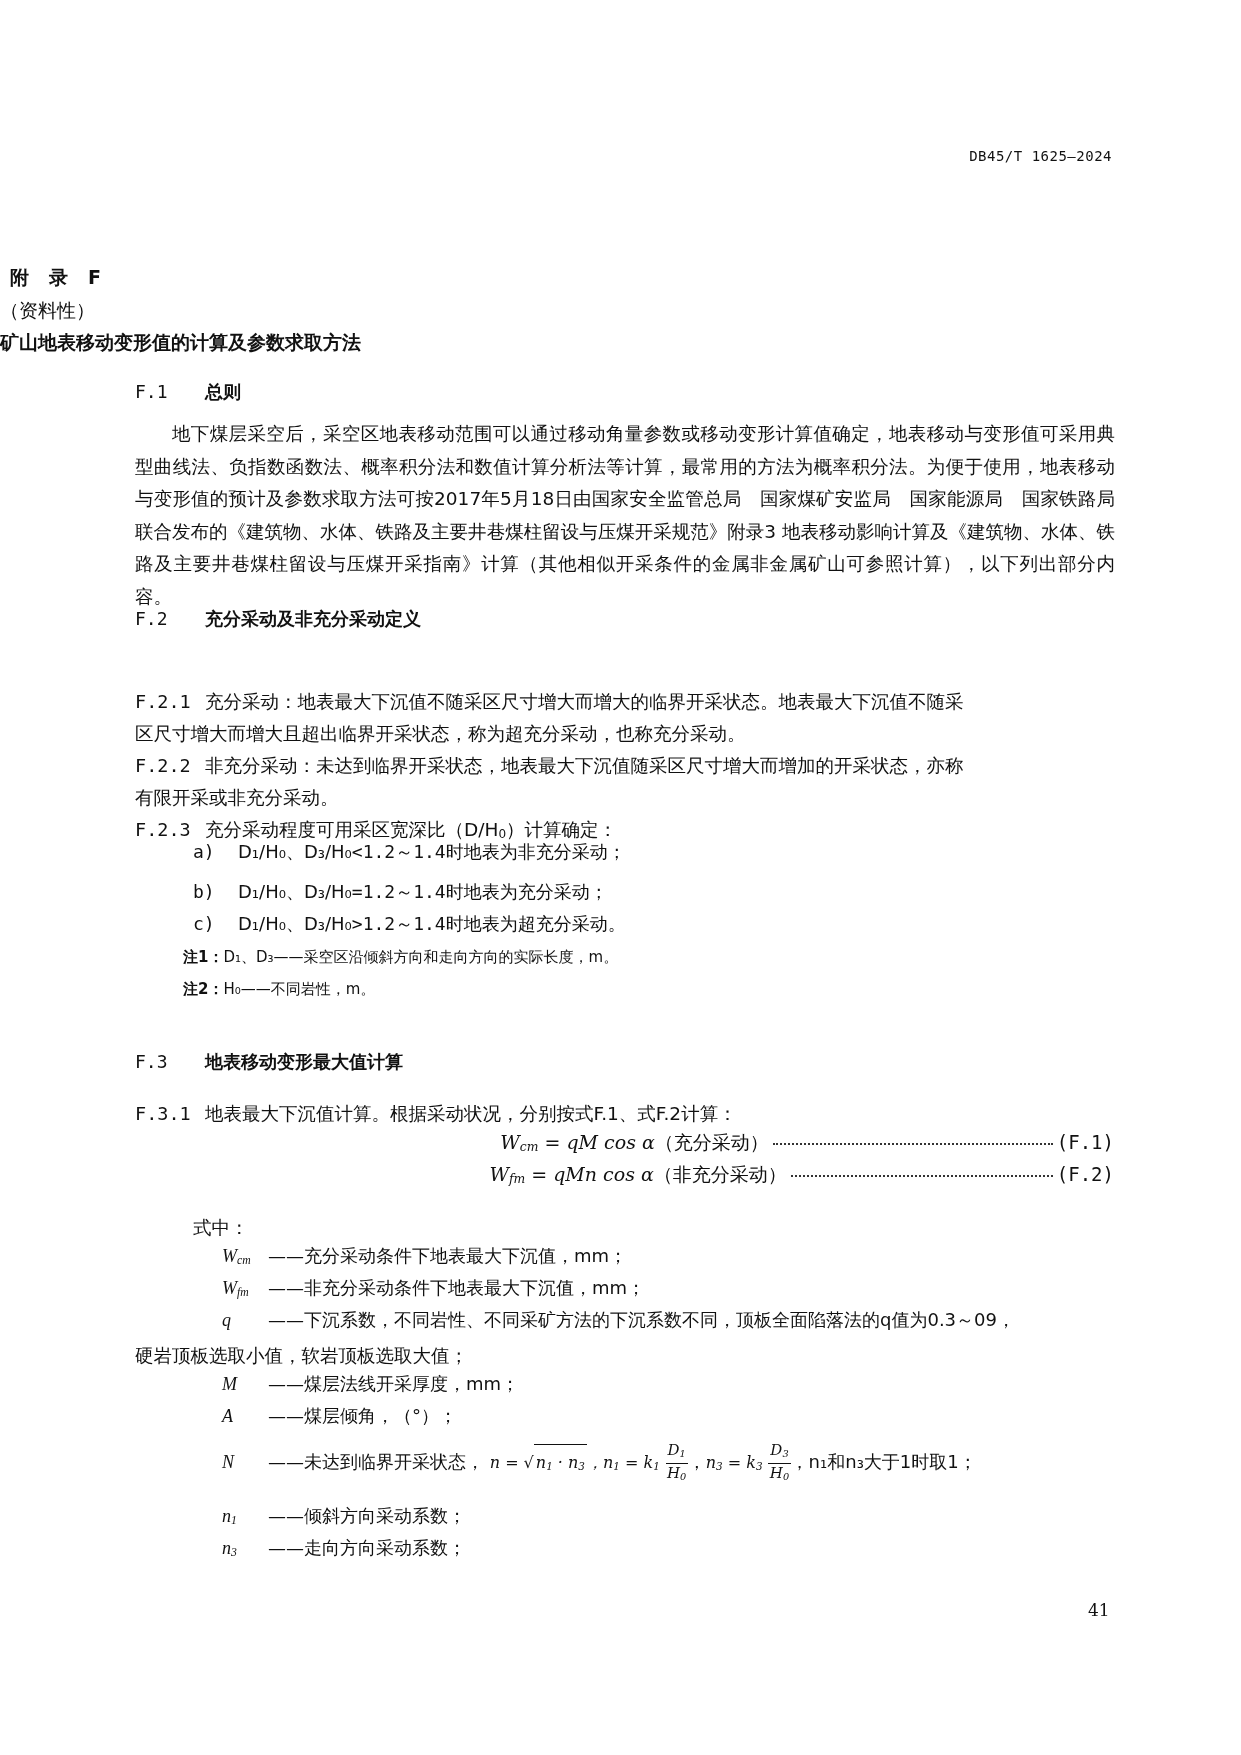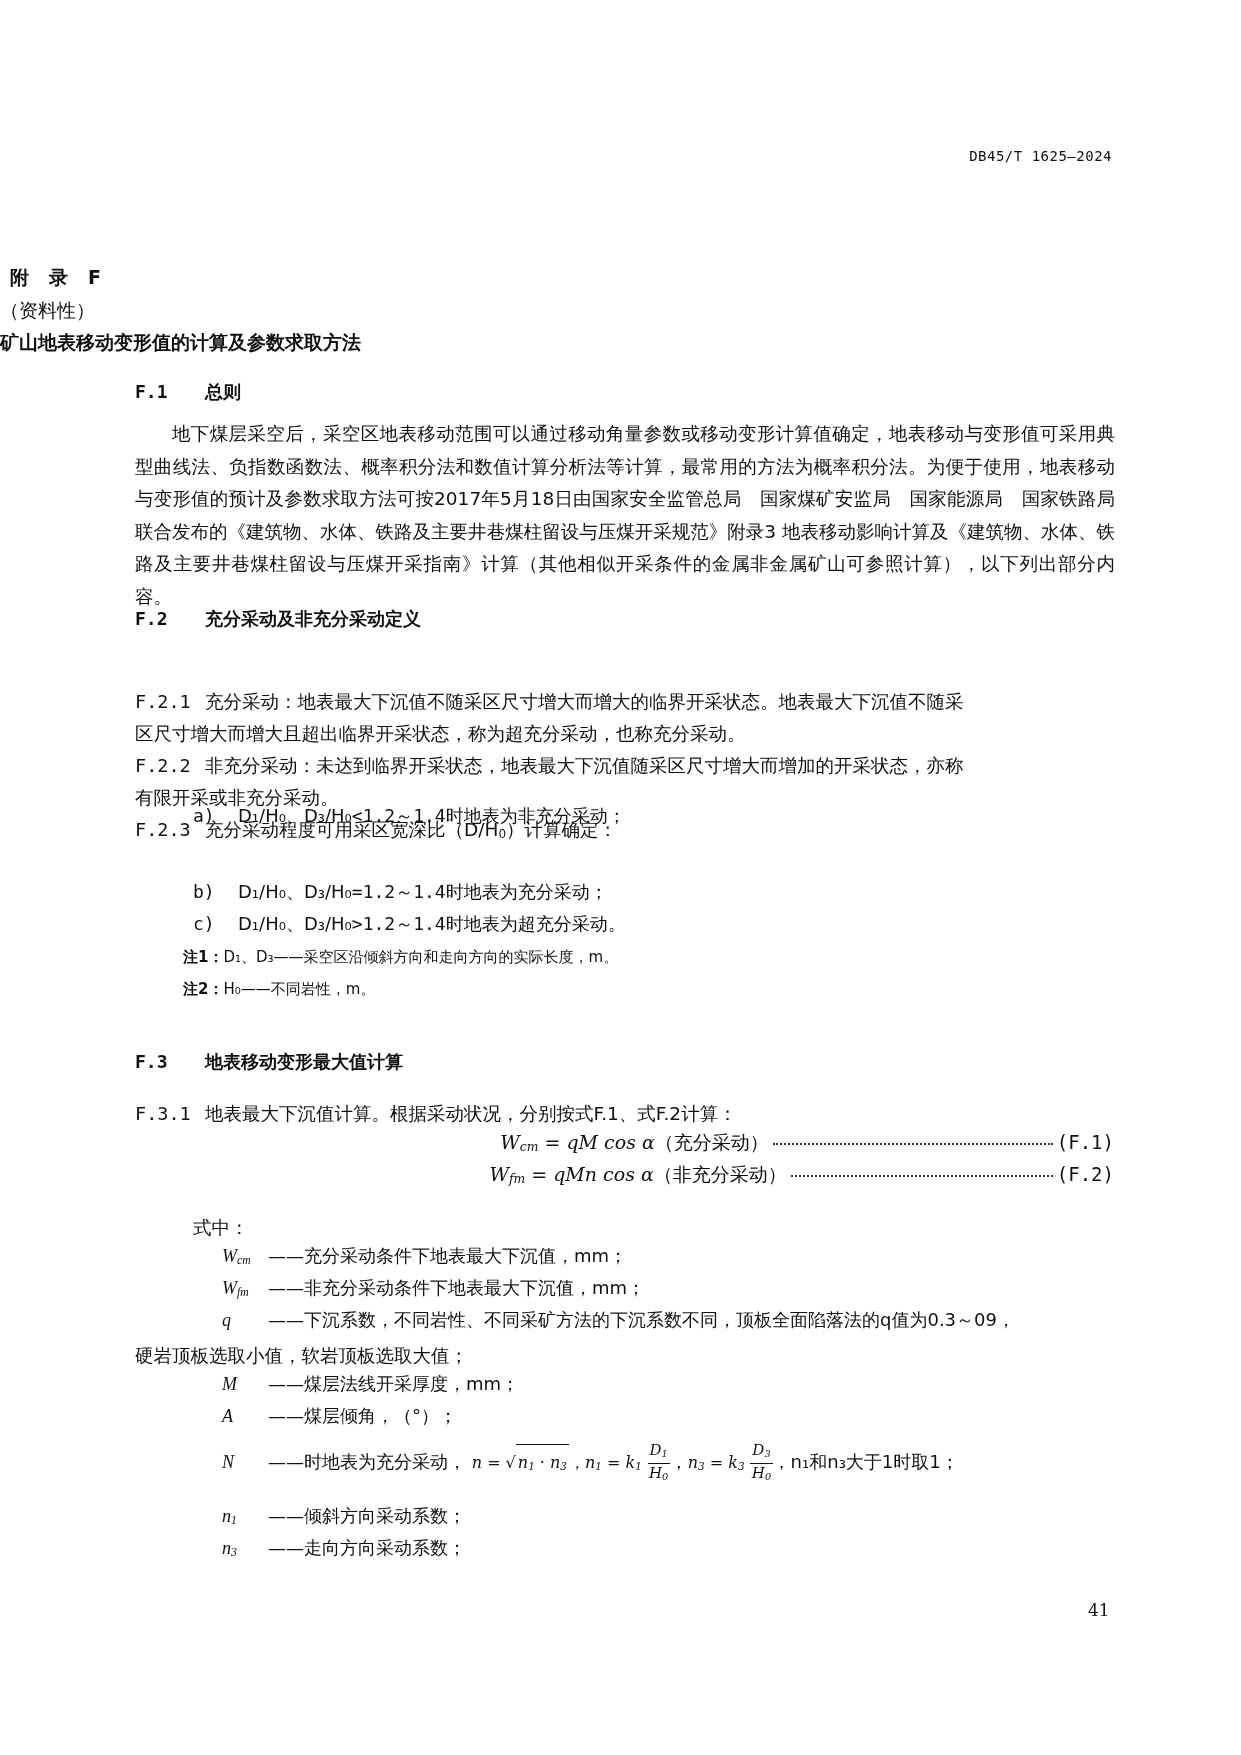--- a/index.html
+++ b/index.html
@@ -6,21 +6,21 @@
   body { width: 1241px; height: 1755px; position: relative; overflow: hidden;
          font-family: "DejaVu Sans", "Liberation Sans", sans-serif; color: #111; }
   .abs { position: absolute; white-space: nowrap; }
   .std-no { left: 0; width: 1112px; top: 148px; text-align: right; font-size: 14px; font-family: "DejaVu Sans Mono", monospace; letter-spacing: 0.5px; }
   .center { left: 0; width: 1241px; }
   .appendix { top: 265px; font-size: 19px; font-weight: bold; }
   .appendix span { margin: 0 10px; }
   .nature { top: 298px; font-size: 19px; }
   .doc-title { top: 330px; font-size: 19px; font-weight: bold; }
   .h { left: 135px; font-size: 18px; font-weight: bold; }
-  .h .num { font-family: "DejaVu Sans Mono", monospace; font-weight: bold; display: inline-block; width: 70px; }
+  .h .num { font-family: "DejaVu Sans Mono", monospace; font-weight: normal; display: inline-block; width: 70px; }
   .p { left: 135px; font-size: 18.5px; line-height: 32px; }
   .para { left: 135px; width: 980px; font-size: 18.5px; line-height: 32.5px; white-space: normal; text-align: justify; text-indent: 2em; top: 390px; }
   .list { left: 193px; font-size: 18px; }
   .list .lbl { display: inline-block; width: 45px; font-family: "DejaVu Sans Mono", monospace; }
   .note { left: 183px; font-size: 15px; }
   .note b { font-weight: bold; }
   .sub { font-size: 0.65em; vertical-align: -0.2em; }
   .num-mono { font-family: "DejaVu Sans Mono", monospace; }
   .formula { font-size: 19px; right: 127px; }
   .formula i { font-family: "DejaVu Serif", serif; font-style: italic; }
@@ -51,21 +51,21 @@
 <div class="abs h" style="top:607px"><span class="num">F.2</span><span>充分采动及非充分采动定义</span></div>
 
 <div class="abs p" style="top:686px"><span class="num-mono" style="display:inline-block;width:70px">F.2.1</span><span>充分采动：地表最大下沉值不随采区尺寸增大而增大的临界开采状态。地表最大下沉值不随采</span></div>
 <div class="abs p" style="top:718px">区尺寸增大而增大且超出临界开采状态，称为超充分采动，也称充分采动。</div>
 
 <div class="abs p" style="top:750px"><span class="num-mono" style="display:inline-block;width:70px">F.2.2</span><span>非充分采动：未达到临界开采状态，地表最大下沉值随采区尺寸增大而增加的开采状态，亦称</span></div>
 <div class="abs p" style="top:782px">有限开采或非充分采动。</div>
 
 <div class="abs p" style="top:814px"><span class="num-mono" style="display:inline-block;width:70px">F.2.3</span><span>充分采动程度可用采区宽深比（D/H</span><span class="sub">0</span><span>）计算确定：</span></div>
 
-<div class="abs list" style="top:804px"><span class="lbl">a)</span><span>D₁/H₀、D₃/H₀</span><span class="num-mono">&lt;1.2～1.4</span><span>时地表为非充分采动；</span></div>
+<div class="abs list" style="top:840px"><span class="lbl">a)</span><span>D₁/H₀、D₃/H₀</span><span class="num-mono">&lt;1.2～1.4</span><span>时地表为非充分采动；</span></div>
 <div class="abs list" style="top:880px"><span class="lbl">b)</span><span>D₁/H₀、D₃/H₀</span><span class="num-mono">=1.2～1.4</span><span>时地表为充分采动；</span></div>
 <div class="abs list" style="top:912px"><span class="lbl">c)</span><span>D₁/H₀、D₃/H₀</span><span class="num-mono">&gt;1.2～1.4</span><span>时地表为超充分采动。</span></div>
 
 <div class="abs note" style="top:948px"><b>注1：</b><span>D₁、D₃——采空区沿倾斜方向和走向方向的实际长度，m。</span></div>
 <div class="abs note" style="top:980px"><b>注2：</b><span>H₀——不同岩性，m。</span></div>
 
 <div class="abs h" style="top:1050px"><span class="num">F.3</span><span>地表移动变形最大值计算</span></div>
 
 <div class="abs p" style="top:1098px"><span class="num-mono" style="display:inline-block;width:70px">F.3.1</span><span>地表最大下沉值计算。根据采动状况，分别按式F.1、式F.2计算：</span></div>
 
@@ -75,21 +75,21 @@
 <div class="abs p" style="left:193px;top:1212px">式中：</div>
 
 <div class="abs sym" style="top:1244px"><span class="s"><span>W</span><span class="sub">cm</span></span><span>——充分采动条件下地表最大下沉值，mm；</span></div>
 <div class="abs sym" style="top:1276px"><span class="s"><span>W</span><span class="sub">fm</span></span><span>——非充分采动条件下地表最大下沉值，mm；</span></div>
 <div class="abs sym" style="top:1308px"><span class="s">q</span><span>——下沉系数，不同岩性、不同采矿方法的下沉系数不同，顶板全面陷落法的q值为0.3～09，</span></div>
 <div class="abs p" style="top:1340px">硬岩顶板选取小值，软岩顶板选取大值；</div>
 <div class="abs sym" style="top:1372px"><span class="s">M</span><span>——煤层法线开采厚度，mm；</span></div>
 <div class="abs sym" style="top:1404px"><span class="s">A</span><span>——煤层倾角，（°）；</span></div>
 
 <div class="abs sym" style="top:1432px;line-height:60px">
-  <span class="s">N</span><span>——时地表为充分采动，</span>
+  <span class="s">N</span><span>——未达到临界开采状态，</span>
   <span class="m">n = √<span class="sqrt">n<span class="sub">1</span> · n<span class="sub">3</span></span>，n<span class="sub">1</span> = k<span class="sub">1</span></span>
   <span class="frac"><span class="t">D<span class="sub">1</span></span><span class="b">H<span class="sub">0</span></span></span><span>，</span><span class="m">n<span class="sub">3</span> = k<span class="sub">3</span></span>
   <span class="frac"><span class="t">D<span class="sub">3</span></span><span class="b">H<span class="sub">0</span></span></span><span>，</span><span>n₁和n₃大于1时取1；</span>
 </div>
 
 <div class="abs sym" style="top:1504px"><span class="s"><span>n</span><span class="sub">1</span></span><span>——倾斜方向采动系数；</span></div>
 <div class="abs sym" style="top:1536px"><span class="s"><span>n</span><span class="sub">3</span></span><span>——走向方向采动系数；</span></div>
 
 <div class="abs pageno">41</div>
 

